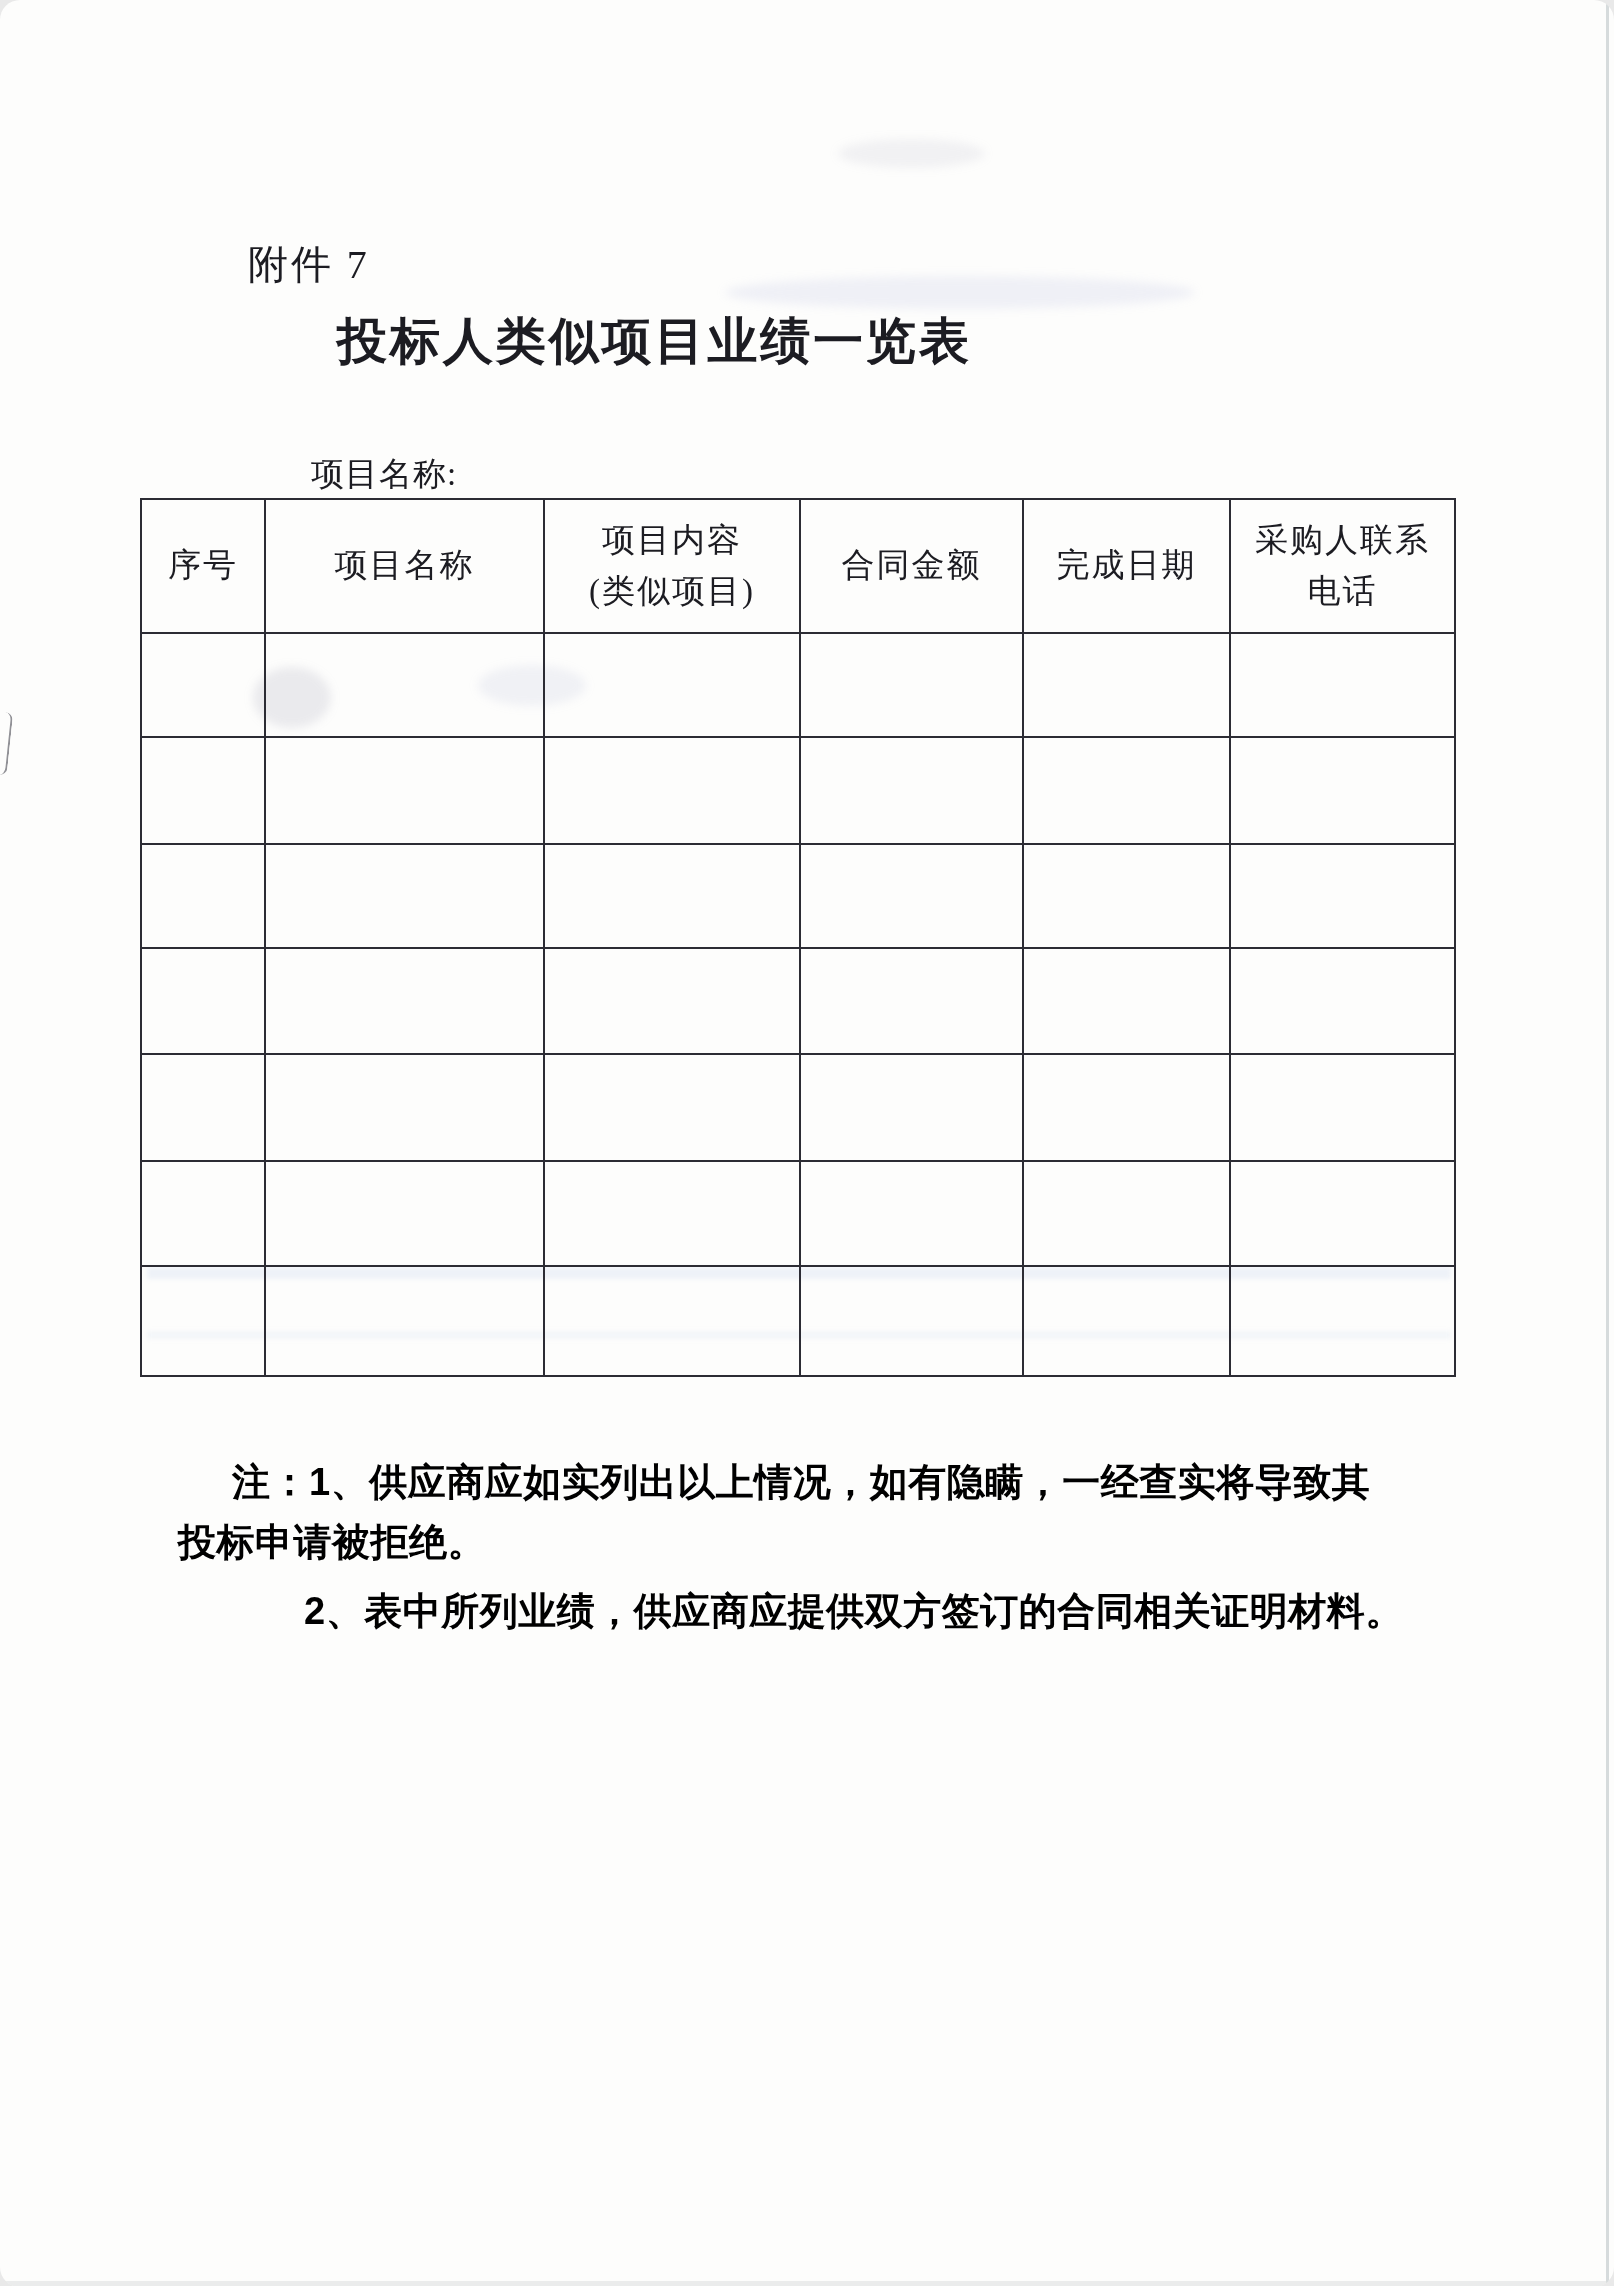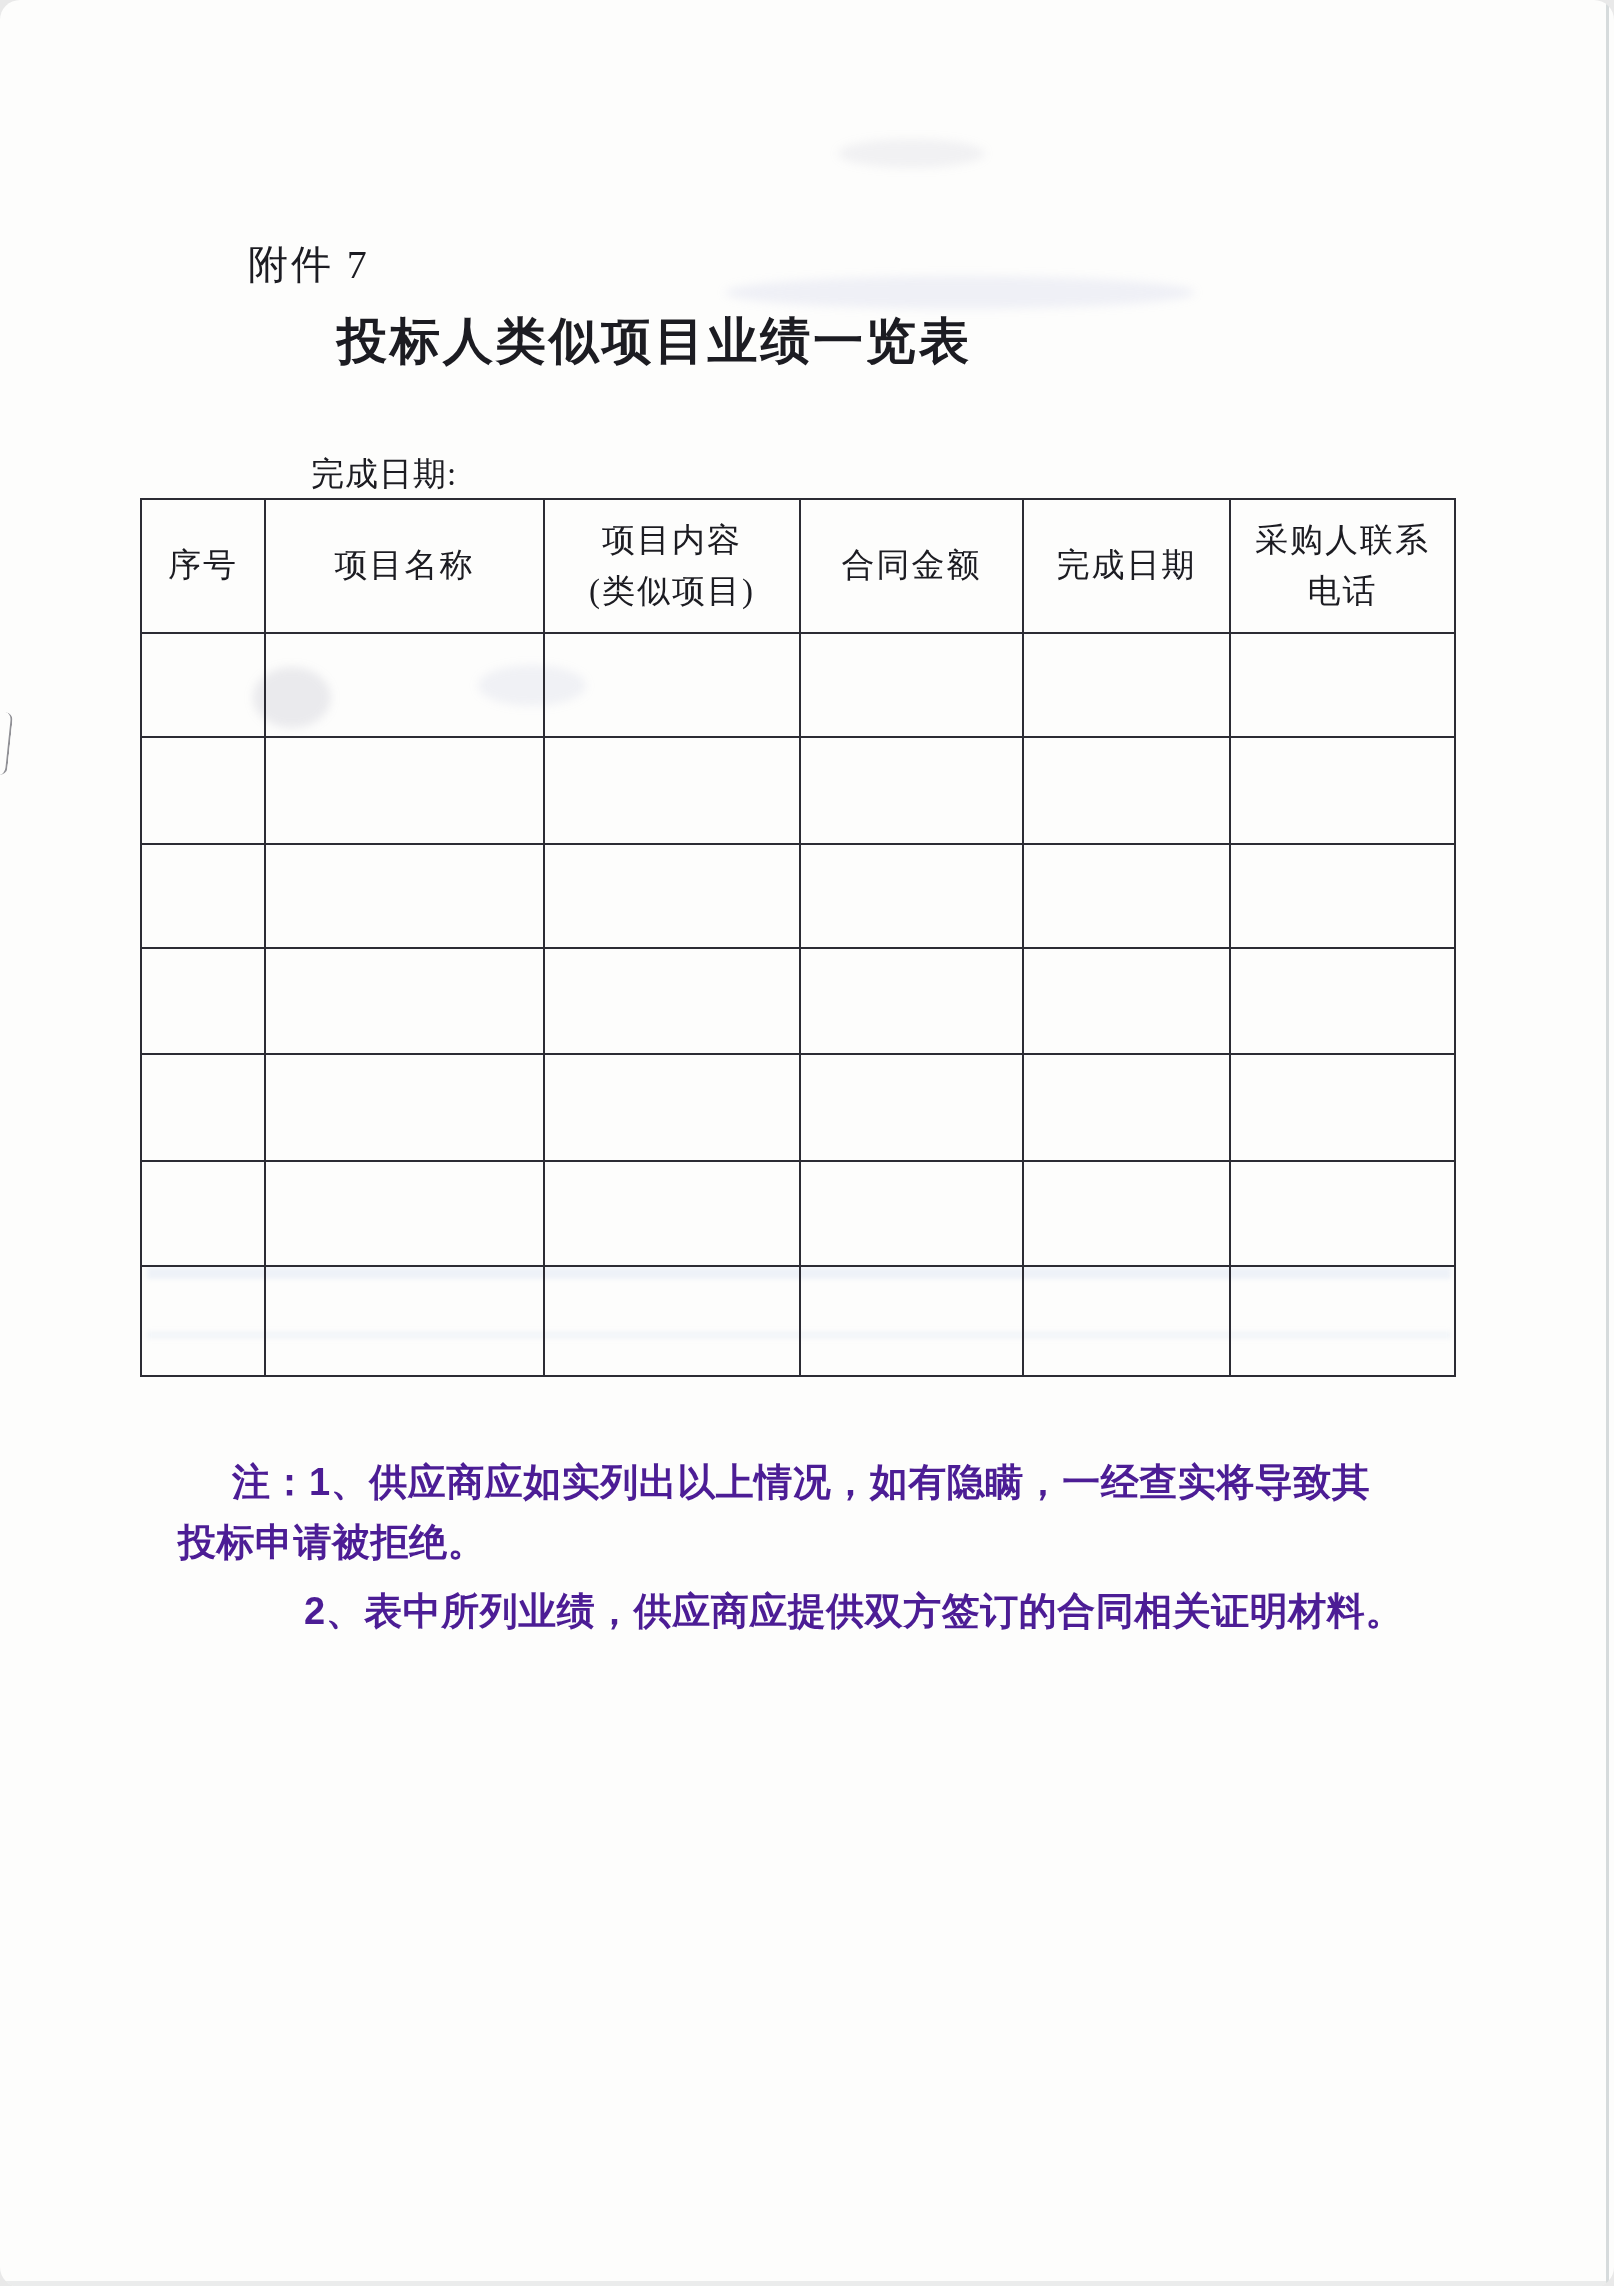--- a/index.html
+++ b/index.html
@@ -60,21 +60,21 @@
     font-weight:400;letter-spacing:2px;
   }
   table.perf{border:2.9px solid #2c2c34;}
   table.perf tr.hdr th{line-height:1.55;}
   .hdr-line{display:block;}
 
   .note{
     position:absolute;
     font-size:38px;font-weight:700;letter-spacing:0.5px;
     font-family:"Liberation Sans","DejaVu Sans",sans-serif;
-    white-space:nowrap;color:#4c1d95;
+    white-space:nowrap;color:#000000;
   }
   .note.n1{left:232px;top:1457px;}
   .note.n2{left:178px;top:1517px;}
   .note.n3{left:304px;top:1574px;margin-top:12px;}
 </style>
 </head>
 <body>
 
 <div class="page">
 
@@ -85,21 +85,21 @@
   <div class="smudge s5"></div>
   <div class="smudge s6"></div>
   <div class="corner-mark"></div>
   <div class="page-edge-right"></div>
   <div class="page-edge-bottom"></div>
 
   <div class="attachment">附件 7</div>
 
   <div class="doc-title">投标人类似项目业绩一览表</div>
 
-  <div class="project-name">完成日期:</div>
+  <div class="project-name">项目名称:</div>
 
   <table class="perf">
     <colgroup>
       <col style="width:124px">
       <col style="width:279px">
       <col style="width:256px">
       <col style="width:223px">
       <col style="width:207px">
       <col style="width:225px">
     </colgroup>

